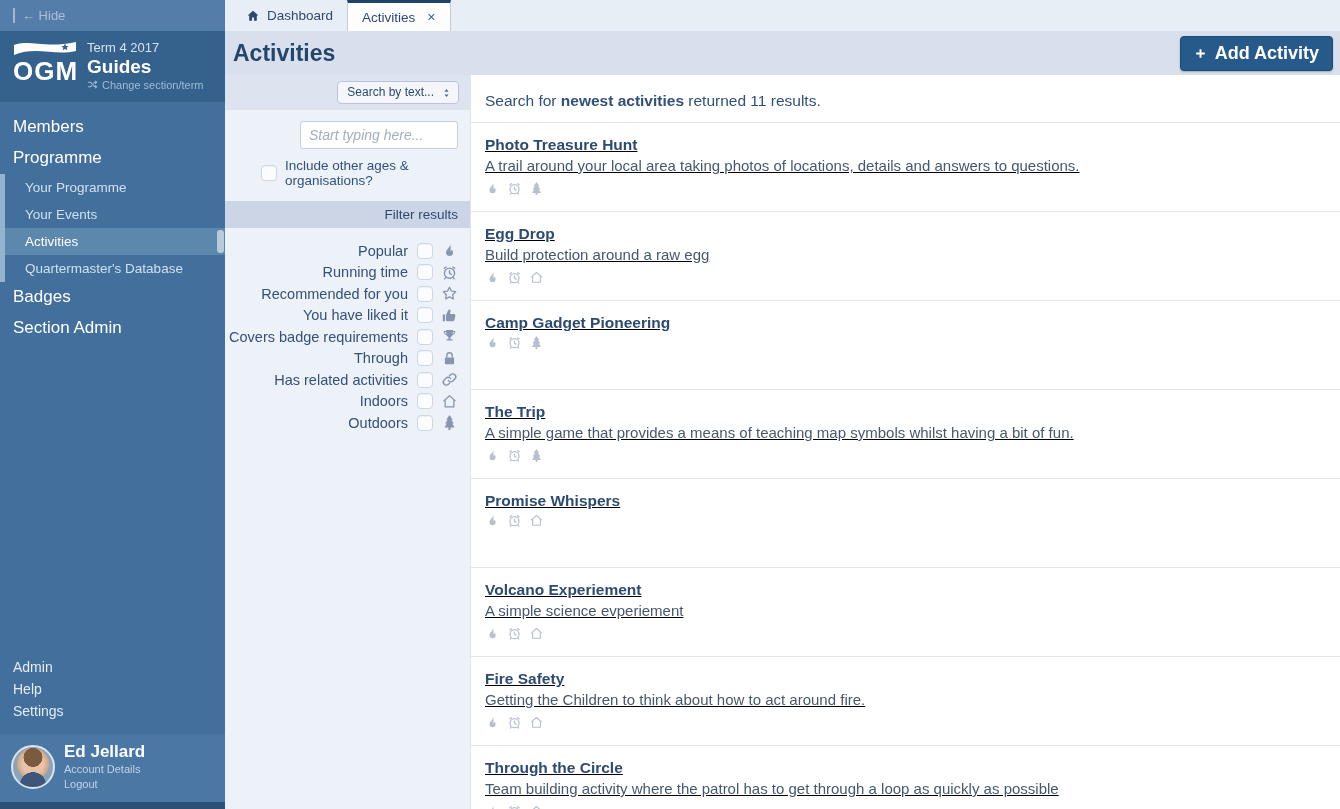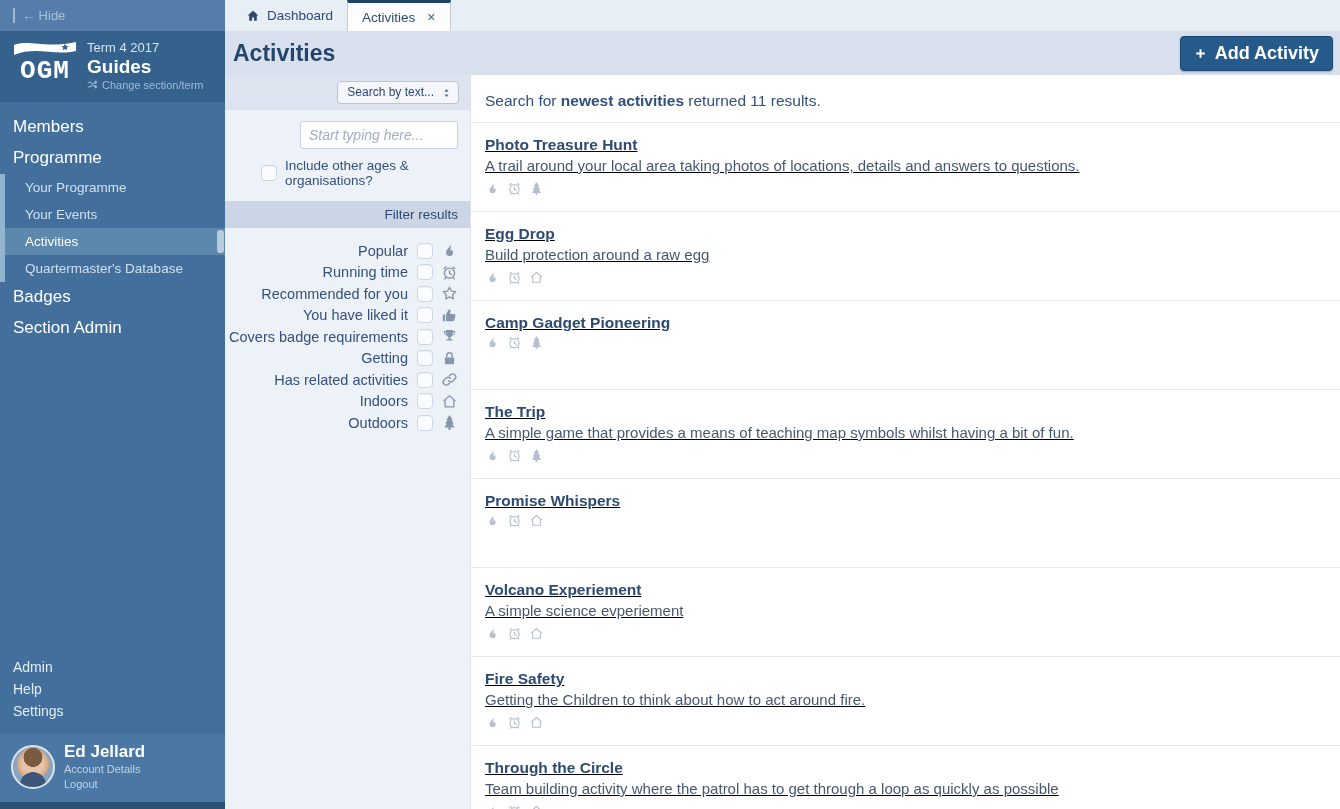--- a/index.html
+++ b/index.html
@@ -7,21 +7,21 @@
        font-family:"Liberation Sans",sans-serif;-webkit-font-smoothing:antialiased;}
   .ic{display:inline-block;vertical-align:middle;}
   [data-interactable="true"]{cursor:pointer;}
 
   
   .sidebar{flex:0 0 225px;width:225px;background:#426f9c;display:flex;flex-direction:column;color:#fff;min-height:0;}
   .hide-bar{height:31px;flex:0 0 31px;background:#547ea9;display:flex;align-items:center;padding-left:13px;color:rgba(255,255,255,.5);font-size:13px;}
   .hide-bar .vbar{width:2px;height:15px;background:rgba(255,255,255,.45);margin-right:7px;}
   .logo-row{background:#35618d;padding:8px 8px 11px 13px;display:flex;gap:10px;align-items:flex-start;}
   .logo-mark{width:64px;text-align:center;line-height:0;}
-  .logo-acronym{font-family:Liberation Mono, monospace;font-weight:bold;font-size:26px;line-height:1;letter-spacing:1px;color:#fff;}
+  .logo-acronym{font-family:Liberation Sans, sans-serif;font-weight:bold;font-size:26px;line-height:1;letter-spacing:1px;color:#fff;}
   .logo-info{padding-top:2px;}
   .logo-term{font-size:13px;color:#d6e4f1;line-height:1.15;}
   .logo-section{font-size:19px;font-weight:bold;color:#fff;line-height:1.15;}
   .logo-change{font-size:11px;color:#9dbcd8;display:flex;align-items:center;gap:4px;margin-top:1px;}
   .logo-change .ic{width:11px;height:11px;color:#9dbcd8;}
 
   .side-nav{padding-top:10px;}
   .nav-l1{font-size:17px;color:#fff;padding:5px 0 6px 13px;}
   .nav-l2{font-size:13.5px;color:#cfe0ee;padding:6px 0 6px 20px;border-left:5px solid #93b4cf;position:relative;}
   .nav-l2.active{background:#5d88ae;color:#fff;}
@@ -278,21 +278,21 @@
               </svg>
             </div>
             <div class="f-row" data-interactable="false">
               <span data-interactable="false">Covers badge requirements</span>
               <span class="checkbox" data-interactable="true"></span>
               <svg class="f-ic" data-interactable="false">
                 <use href="#i-trophy"></use>
               </svg>
             </div>
             <div class="f-row" data-interactable="false">
-              <span data-interactable="false">Getting</span>
+              <span data-interactable="false">Through</span>
               <span class="checkbox" data-interactable="true"></span>
               <svg class="f-ic" data-interactable="false">
                 <use href="#i-lock"></use>
               </svg>
             </div>
             <div class="f-row" data-interactable="false">
               <span data-interactable="false">Has related activities</span>
               <span class="checkbox" data-interactable="true"></span>
               <svg class="f-ic" data-interactable="false">
                 <use href="#i-link"></use>

